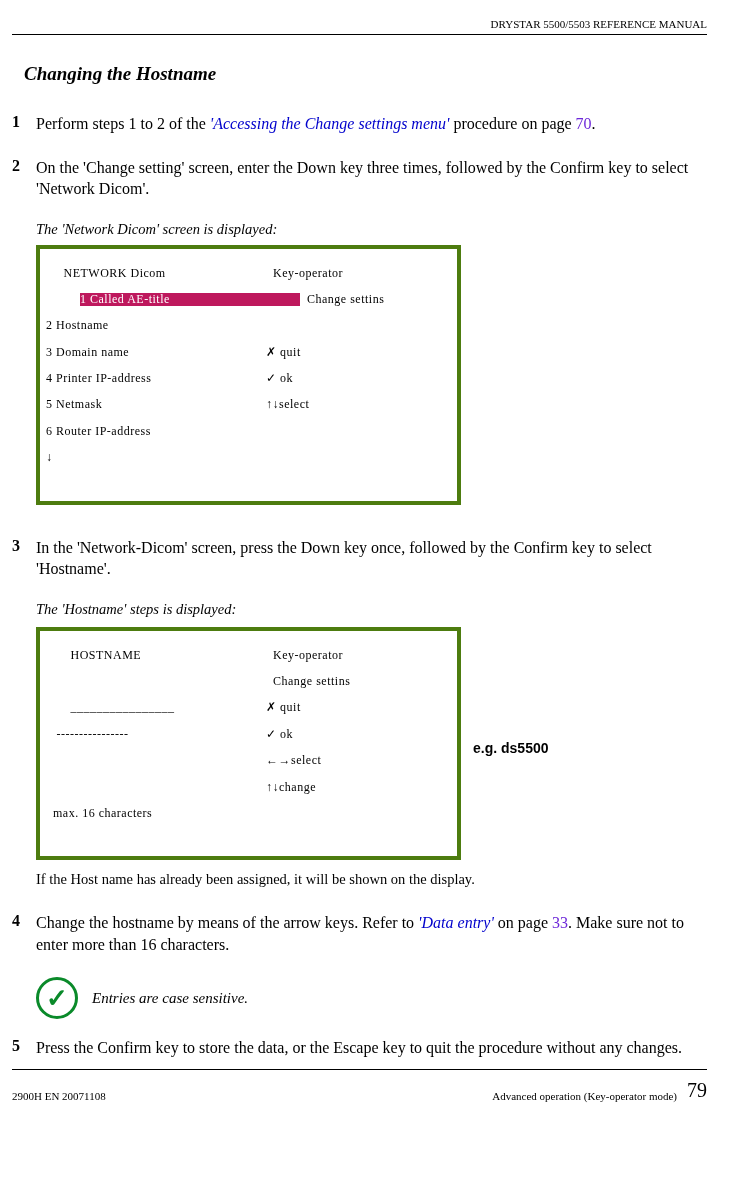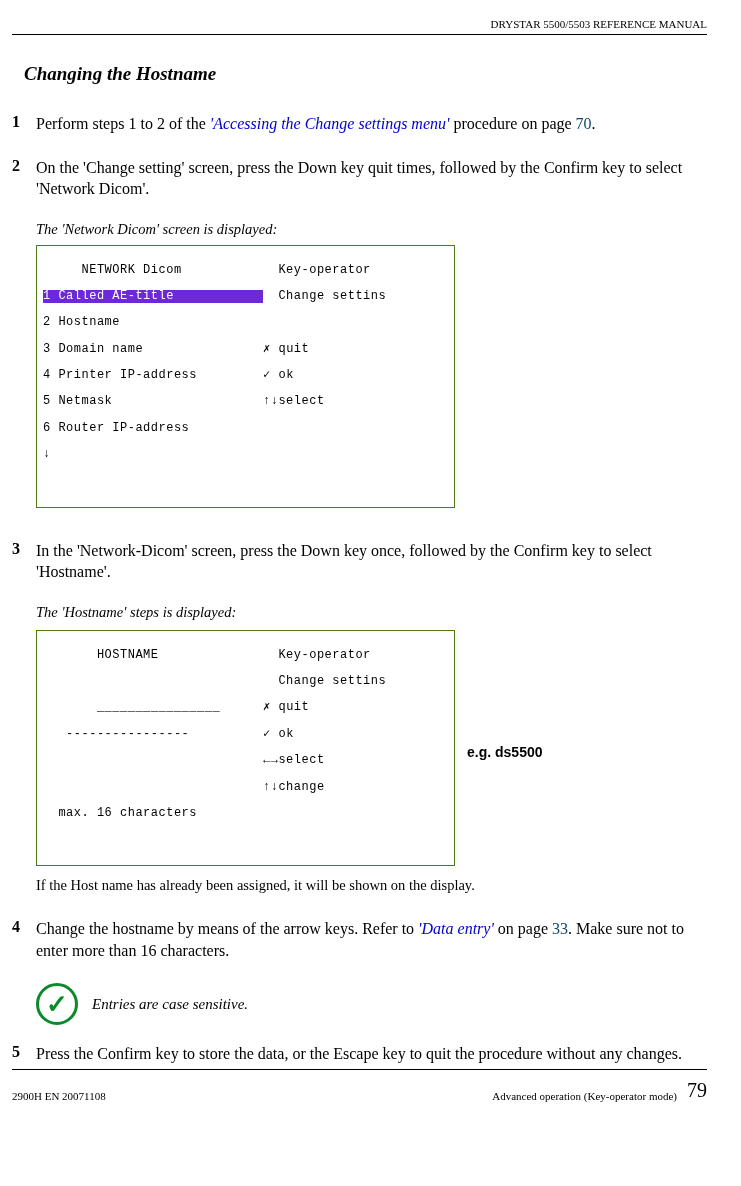--- a/index.html
+++ b/index.html
@@ -43,47 +43,48 @@
   .step-body {
     flex: 1;
     font-size: 16px;
     line-height: 1.35;
   }
   .link {
     color: #0000cc;
     font-style: italic;
   }
   .pnum {
-    color: #0c4a6e;
+    color: #6d28d9;
   }
   .sub {
     font-size: 14.5px;
     margin-top: 20px;
     margin-bottom: 6px;
     font-style: italic;
   }
   .lcd {
-    border: 1px solid #4d7c0f;
+    border: 4px solid #4d7c0f;
     width: 405px;
-    padding: 4px 6px 19px 6px;
-    font-family: Liberation Mono, monospace;
+    padding: 4px 6px 10px 6px;
+    font-family: Liberation Serif, serif;
     font-size: 12px;
     line-height: 1.1;
     white-space: pre;
     margin: 2px 0 10px 0;
     letter-spacing: 0.5px;
   }
   .lcd-row {
     display: flex;
   }
   .lcd-left { width: 220px; }
   .lcd-right { flex:1; }
   .inv {
-    background:#6d28d9;
+    background:#be185d;
     color:#fff;
+    margin-left:34px;
   }
   .lcd-wrap {
     display:flex;
     align-items:center;
     gap:12px;
   }
   .annot {
     font-family: Arial, sans-serif;
     font-weight: bold;
     font-size: 14px;
@@ -143,21 +144,21 @@
   <div class="step">
     <div class="step-num">1</div>
     <div class="step-body">
       <span>Perform steps 1 to 2 of the </span><span class="link">'Accessing the Change settings menu'</span><span> procedure on page </span><span class="pnum">70</span><span>.</span>
     </div>
   </div>
 
   <div class="step">
     <div class="step-num">2</div>
     <div class="step-body">
-      <div>On the 'Change setting' screen, press the Down key quit times, followed by the Confirm key to select 'Network Dicom'.</div>
+      <div>On the 'Change setting' screen, enter the Down key three times, followed by the Confirm key to select 'Network Dicom'.</div>
       <div class="sub">The 'Network Dicom' screen is displayed:</div>
       <div class="lcd">
 <div class="lcd-row"><span class="lcd-left">     NETWORK Dicom</span><span class="lcd-right">  Key-operator</span></div>
 <div class="lcd-row"><span class="lcd-left inv">1 Called AE-title    </span><span class="lcd-right">  Change settins</span></div>
 <div class="lcd-row"><span class="lcd-left">2 Hostname</span><span class="lcd-right"></span></div>
 <div class="lcd-row"><span class="lcd-left">3 Domain name</span><span class="lcd-right">✗ quit</span></div>
 <div class="lcd-row"><span class="lcd-left">4 Printer IP-address</span><span class="lcd-right">✓ ok</span></div>
 <div class="lcd-row"><span class="lcd-left">5 Netmask</span><span class="lcd-right">↑↓select</span></div>
 <div class="lcd-row"><span class="lcd-left">6 Router IP-address</span><span class="lcd-right"></span></div>
 <div class="lcd-row"><span class="lcd-left">↓</span></div>

